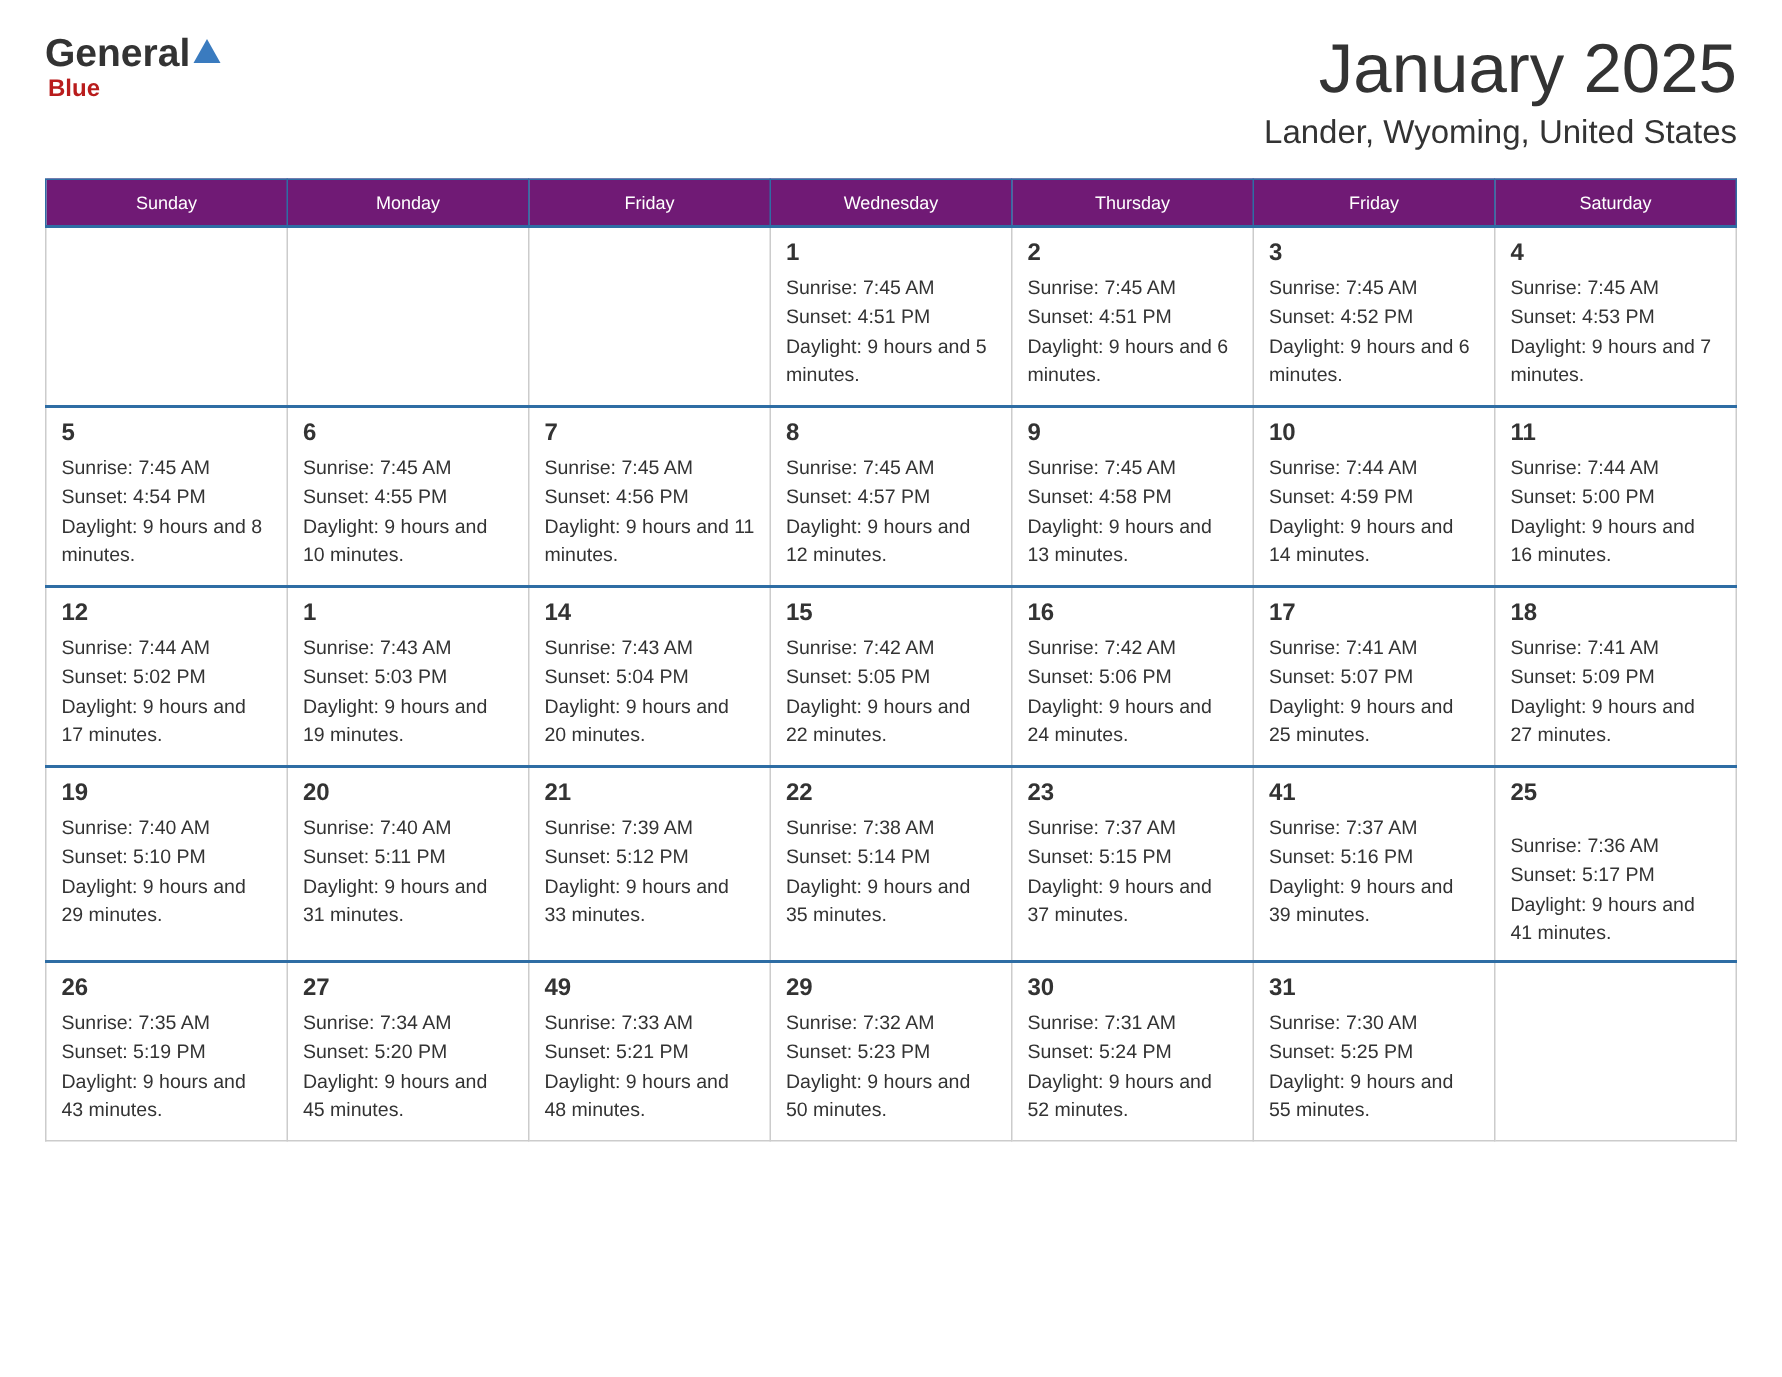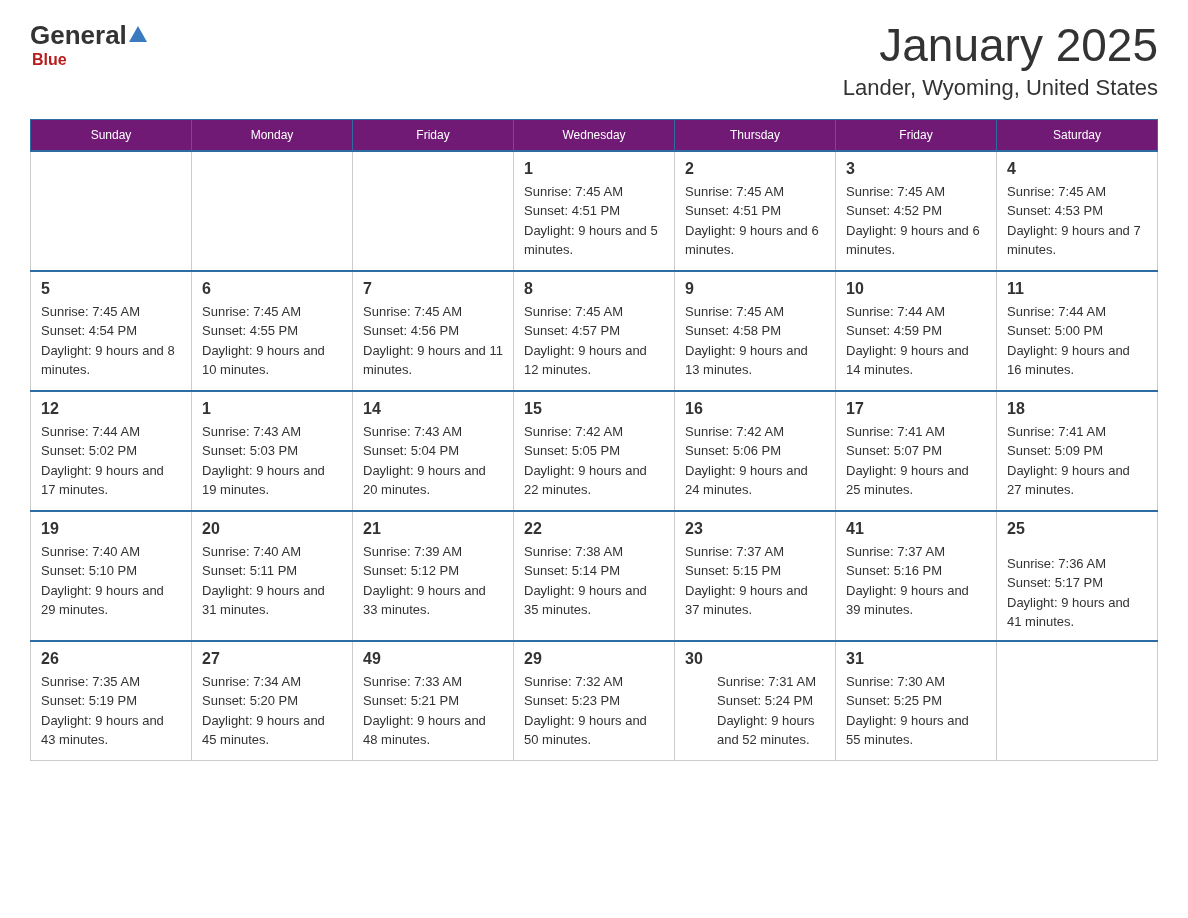--- a/index.html
+++ b/index.html
@@ -317,21 +317,21 @@
 Daylight: 9 hours and 48 minutes.</div>
         </td>
         <td>
           <span class="day-number">29</span>
           <div class="day-info" style="white-space: pre-line;">Sunrise: 7:32 AM
 Sunset: 5:23 PM
 Daylight: 9 hours and 50 minutes.</div>
         </td>
         <td>
           <span class="day-number">30</span>
-          <div class="day-info" style="white-space: pre-line; margin-left: 32px;">Sunrise: 7:31 AM
+          <div class="day-info" style="white-space: pre-line;">Sunrise: 7:31 AM
 Sunset: 5:24 PM
 Daylight: 9 hours and 52 minutes.</div>
         </td>
         <td>
           <span class="day-number">31</span>
           <div class="day-info" style="white-space: pre-line;">Sunrise: 7:30 AM
 Sunset: 5:25 PM
 Daylight: 9 hours and 55 minutes.</div>
         </td>
         <td class="empty-cell"></td>

